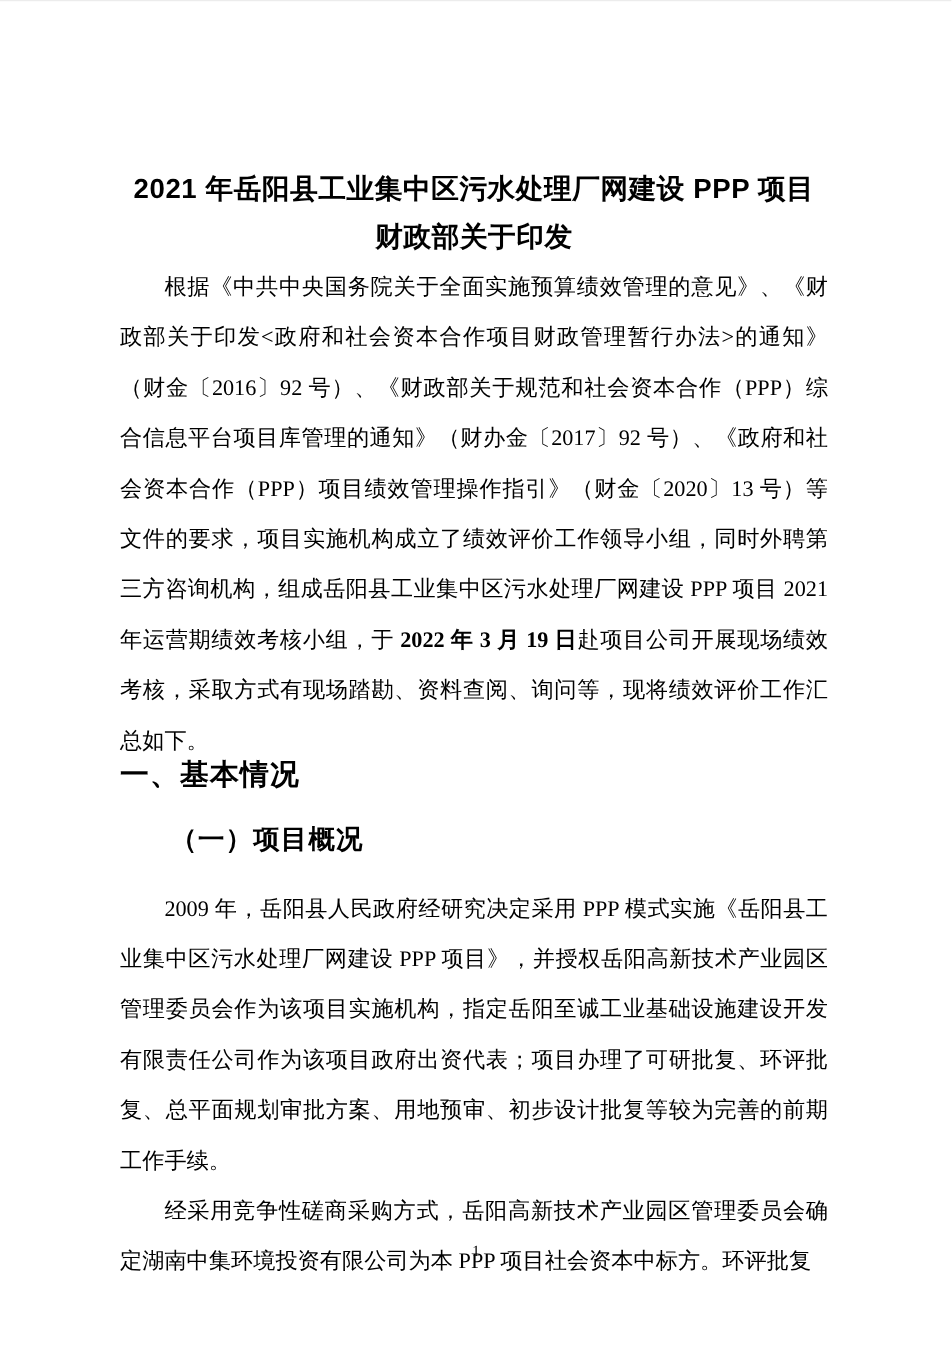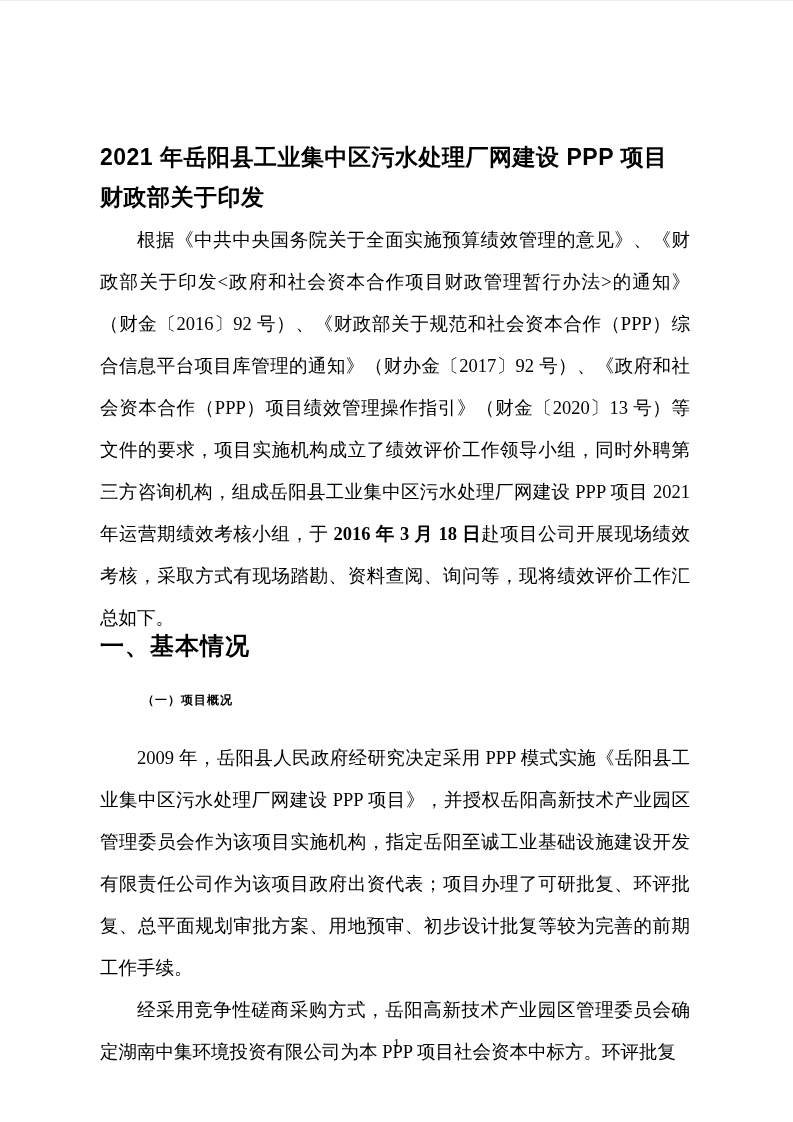--- a/index.html
+++ b/index.html
@@ -13,21 +13,21 @@
     height: 1122px;
     background: #ffffff;
     box-sizing: border-box;
     padding: 136px 103px 0 100px;
     font-family: "Liberation Serif", "DejaVu Serif", serif;
     color: #000000;
     overflow: hidden;
     border-top: 1px solid #ececec;
   }
   .doc-title {
-    text-align: left;
+    text-align: center;
     font-family: "Liberation Sans", "DejaVu Sans", sans-serif;
     font-weight: 600;
     font-size: 23px;
     line-height: 40px;
     letter-spacing: 0.5px;
   }
   p.body-para {
     margin: 0;
     font-size: 18.5px;
     line-height: 42px;
@@ -43,21 +43,21 @@
     font-weight: bold;
     font-size: 24px;
     line-height: 42px;
     letter-spacing: 1px;
   }
   .h2 {
     margin: 12px 0 0 0;
     padding-left: 42px;
     font-family: "Liberation Sans", "DejaVu Sans", sans-serif;
     font-weight: bold;
-    font-size: 12px;
+    font-size: 22px;
     line-height: 42px;
     letter-spacing: 1px;
   }
   p.sect-para {
     margin-top: 16px;
   }
   p.sect-para2 {
     margin-top: 0;
   }
   b.date-bold {
@@ -77,21 +77,21 @@
 </head>
 <body>
 
 <div class="page">
 
   <div class="doc-title">
     <div>2021 年岳阳县工业集中区污水处理厂网建设 PPP 项目</div>
     <div>财政部关于印发</div>
   </div>
 
-  <p class="body-para intro"><span>根据《中共中央国务院关于全面实施预算绩效管理的意见》、《财政部关于印发&lt;政府和社会资本合作项目财政管理暂行办法&gt;的通知》（财金〔2016〕92 号）、《财政部关于规范和社会资本合作（PPP）综合信息平台项目库管理的通知》（财办金〔2017〕92 号）、《政府和社会资本合作（PPP）项目绩效管理操作指引》（财金〔2020〕13 号）等文件的要求，项目实施机构成立了绩效评价工作领导小组，同时外聘第三方咨询机构，组成岳阳县工业集中区污水处理厂网建设 PPP 项目 2021 年运营期绩效考核小组，于 </span><b class="date-bold">2016 年 3 月 18 日</b><span>赴项目公司开展现场绩效考核，采取方式有现场踏勘、资料查阅、询问等，现将绩效评价工作汇总如下。</span></p>
+  <p class="body-para intro"><span>根据《中共中央国务院关于全面实施预算绩效管理的意见》、《财政部关于印发&lt;政府和社会资本合作项目财政管理暂行办法&gt;的通知》（财金〔2016〕92 号）、《财政部关于规范和社会资本合作（PPP）综合信息平台项目库管理的通知》（财办金〔2017〕92 号）、《政府和社会资本合作（PPP）项目绩效管理操作指引》（财金〔2020〕13 号）等文件的要求，项目实施机构成立了绩效评价工作领导小组，同时外聘第三方咨询机构，组成岳阳县工业集中区污水处理厂网建设 PPP 项目 2021 年运营期绩效考核小组，于 </span><b class="date-bold">2022 年 3 月 19 日</b><span>赴项目公司开展现场绩效考核，采取方式有现场踏勘、资料查阅、询问等，现将绩效评价工作汇总如下。</span></p>
 
   <div class="h1">一、基本情况</div>
 
   <div class="h2">（一）项目概况</div>
 
   <p class="body-para sect-para">2009 年，岳阳县人民政府经研究决定采用 PPP 模式实施《岳阳县工业集中区污水处理厂网建设 PPP 项目》，并授权岳阳高新技术产业园区管理委员会作为该项目实施机构，指定岳阳至诚工业基础设施建设开发有限责任公司作为该项目政府出资代表；项目办理了可研批复、环评批复、总平面规划审批方案、用地预审、初步设计批复等较为完善的前期工作手续。</p>
 
   <p class="body-para sect-para2">经采用竞争性磋商采购方式，岳阳高新技术产业园区管理委员会确定湖南中集环境投资有限公司为本 PPP 项目社会资本中标方。环评批复</p>
 
   <div class="page-footer">1</div>

